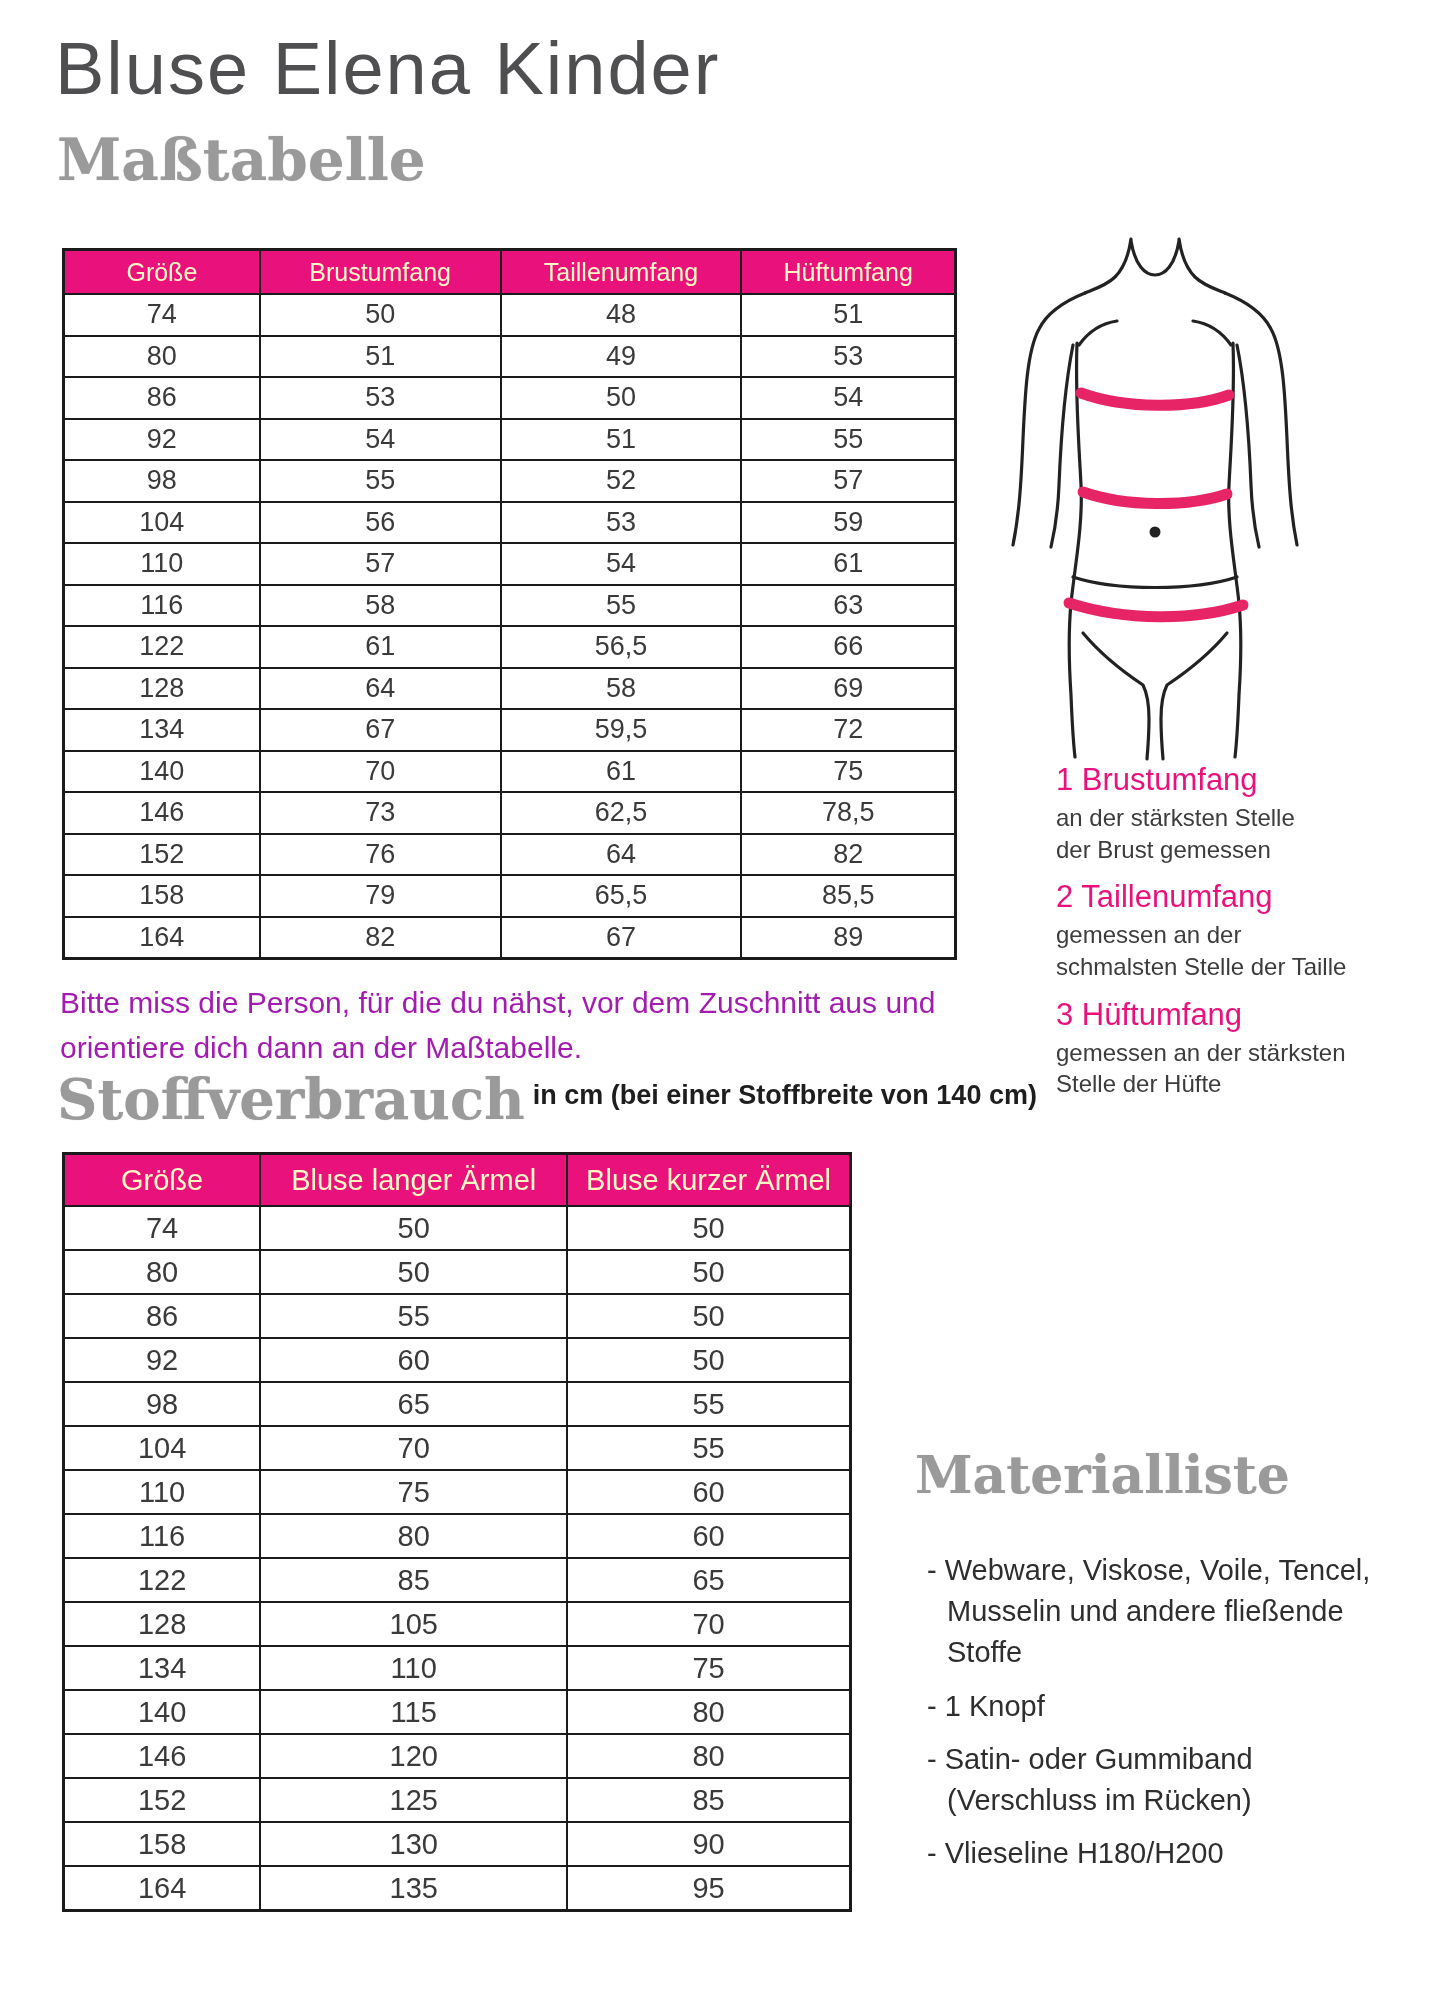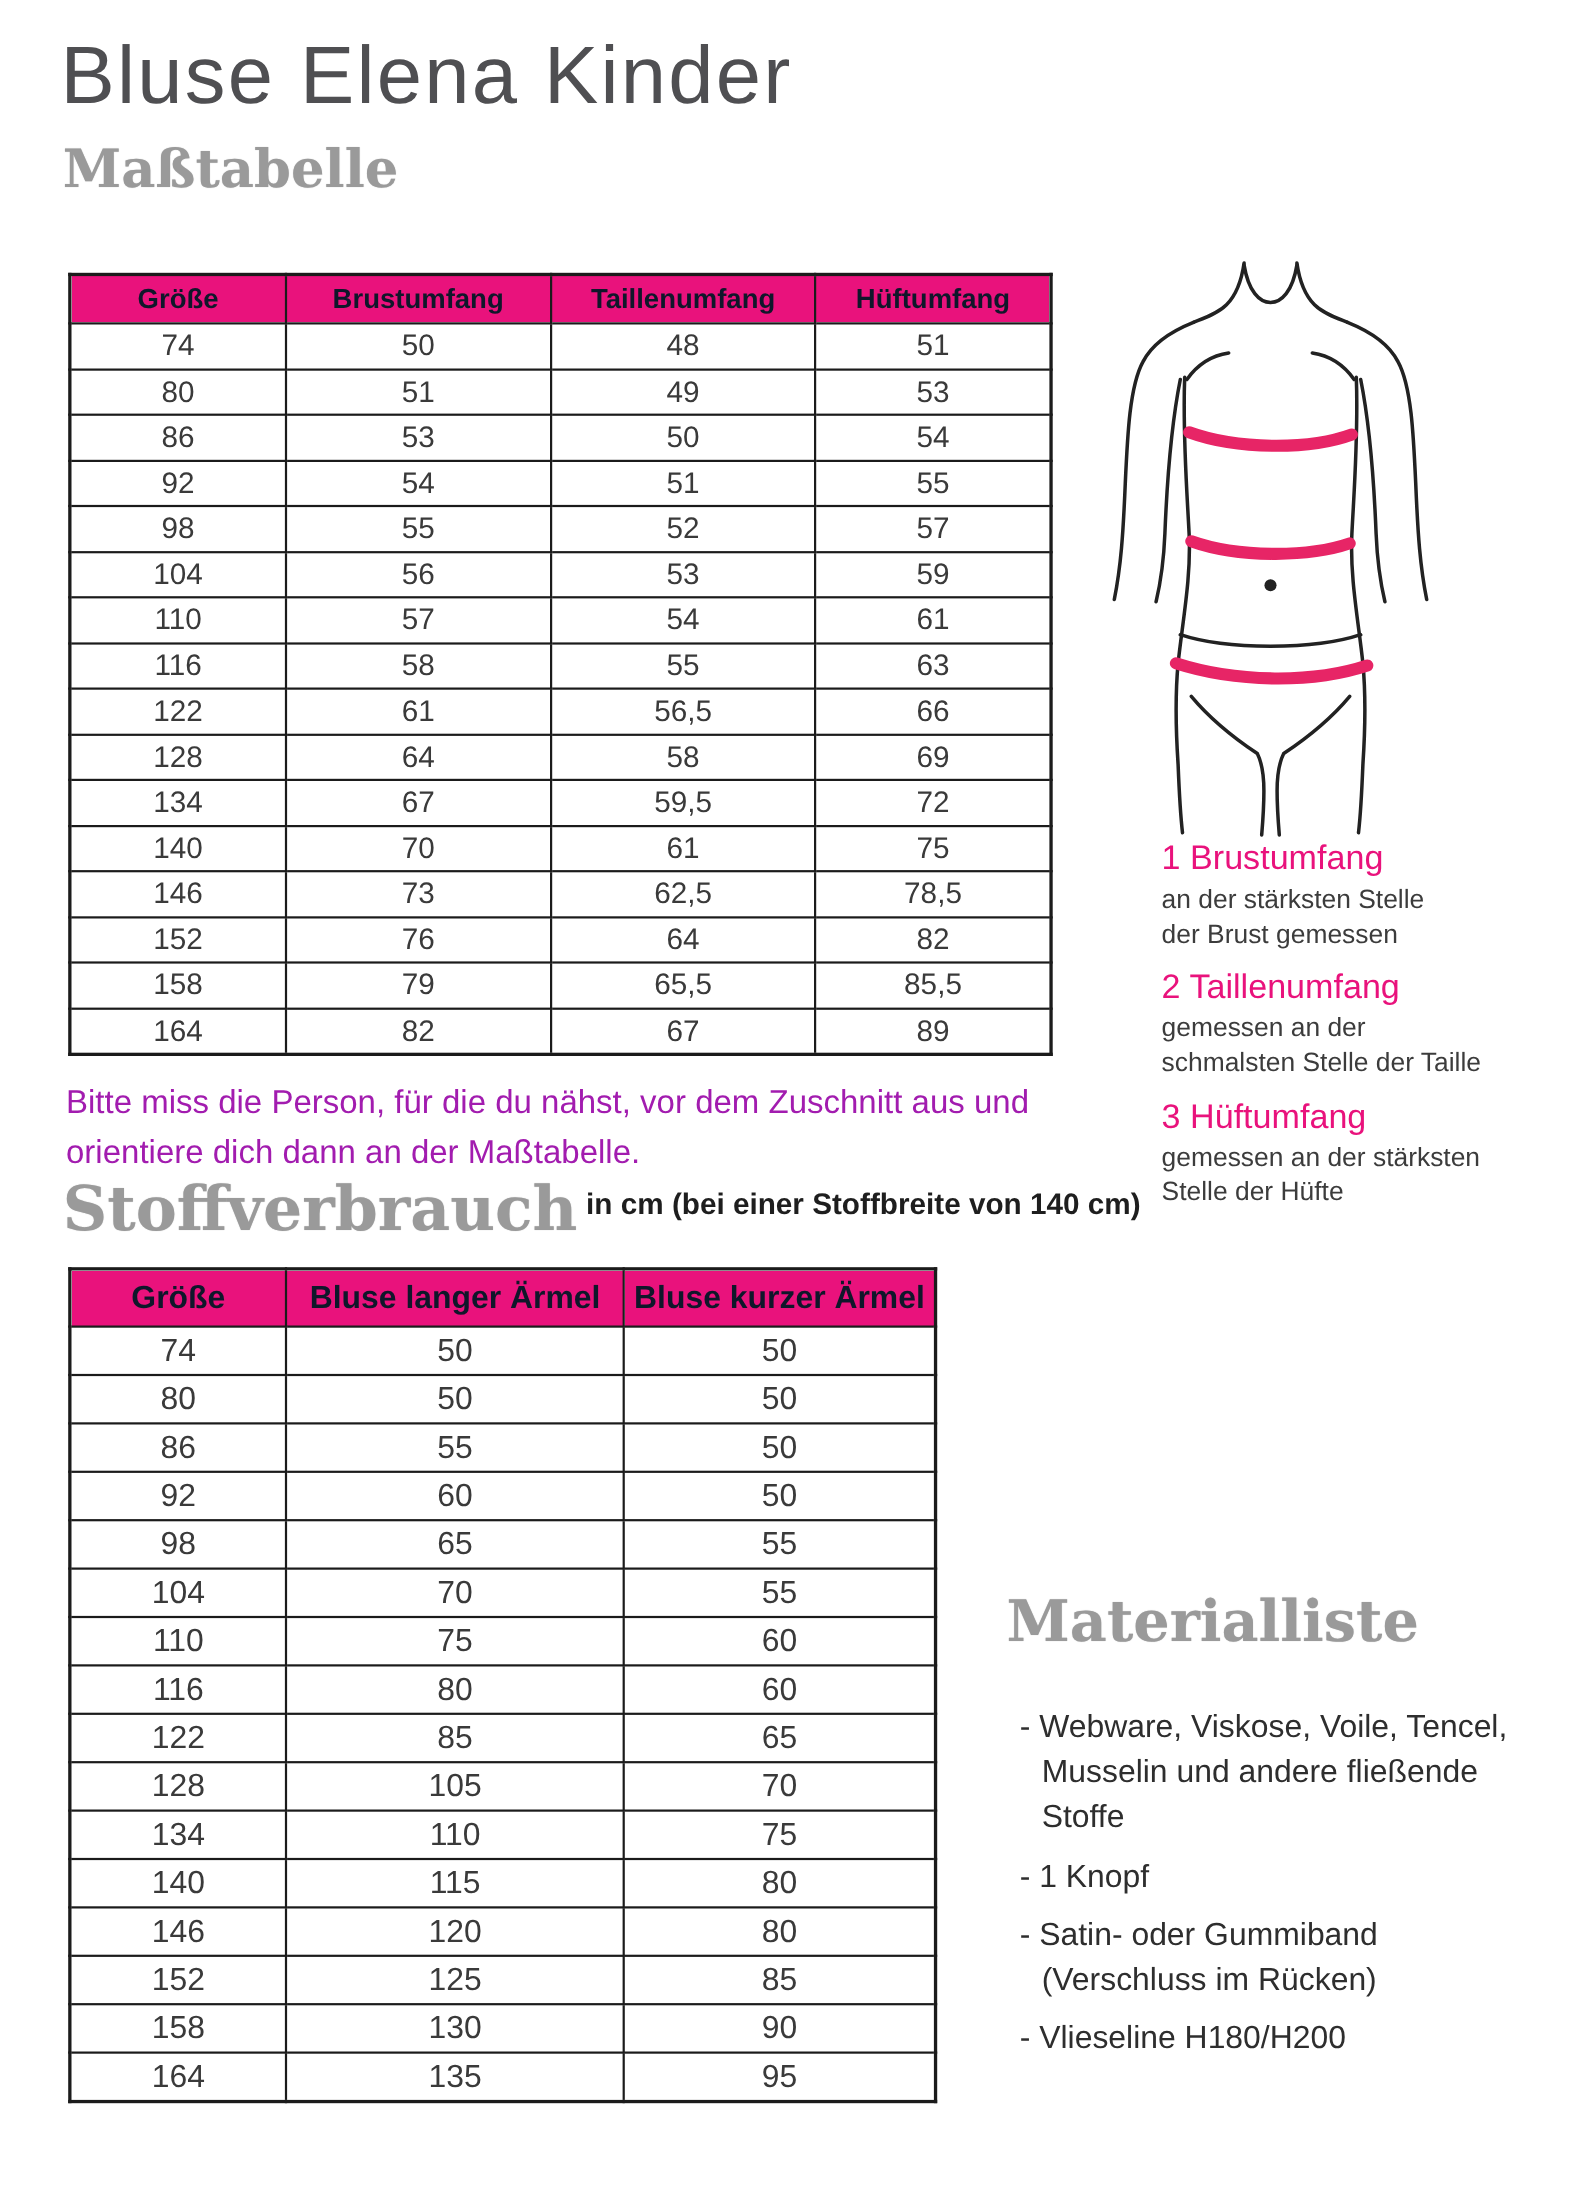--- a/index.html
+++ b/index.html
@@ -18,38 +18,38 @@
     font-size:74px;font-weight:300;color:#4f4f52;
     letter-spacing:2px;white-space:nowrap;
   }
   
   .stamp{
     font-family:"DejaVu Serif","Liberation Serif",serif;
     font-weight:bold;color:#9a9a9a;
     text-shadow:0 0 1px #c4c4c4;
     white-space:nowrap;
   }
-  .h-mass{position:absolute;left:57px;top:126px;font-size:48px;}
+  .h-mass{position:absolute;left:57px;top:126px;font-size:58px;}
   .stoff-row{position:absolute;left:57px;top:1066px;display:flex;align-items:center;gap:8px;}
   .h-stoff{font-size:56px;}
   .stoff-sub{font-size:27px;font-weight:bold;color:#1e1e1e;position:relative;top:-4px;}
   .h-material{position:absolute;left:915px;top:1444px;font-size:52px;}
 
   
   table.mtable{
     position:absolute;border-collapse:collapse;table-layout:fixed;
     background:#fff;
   }
   table.mtable th,table.mtable td{
     border:2px solid #1b1b1b;text-align:center;vertical-align:middle;
     padding:0;overflow:hidden;
   }
   table.mtable{border:3px solid #1b1b1b;}
   table.mtable th{
-    background:#e9127c;color:#0f172a;font-weight:700;
+    background:#e9127c;color:#fef9c3;font-weight:400;
   }
   table.mtable td{color:#3a3a3a;}
 
   #table1{left:62px;top:248px;width:895px;}
   #table1 th{height:42px;font-size:25px;}
   #table1 td{height:39.5px;font-size:27px;}
 
   #table2{left:62px;top:1152px;width:790px;}
   #table2 th{height:50px;font-size:29px;}
   #table2 td{height:42px;font-size:29px;}

